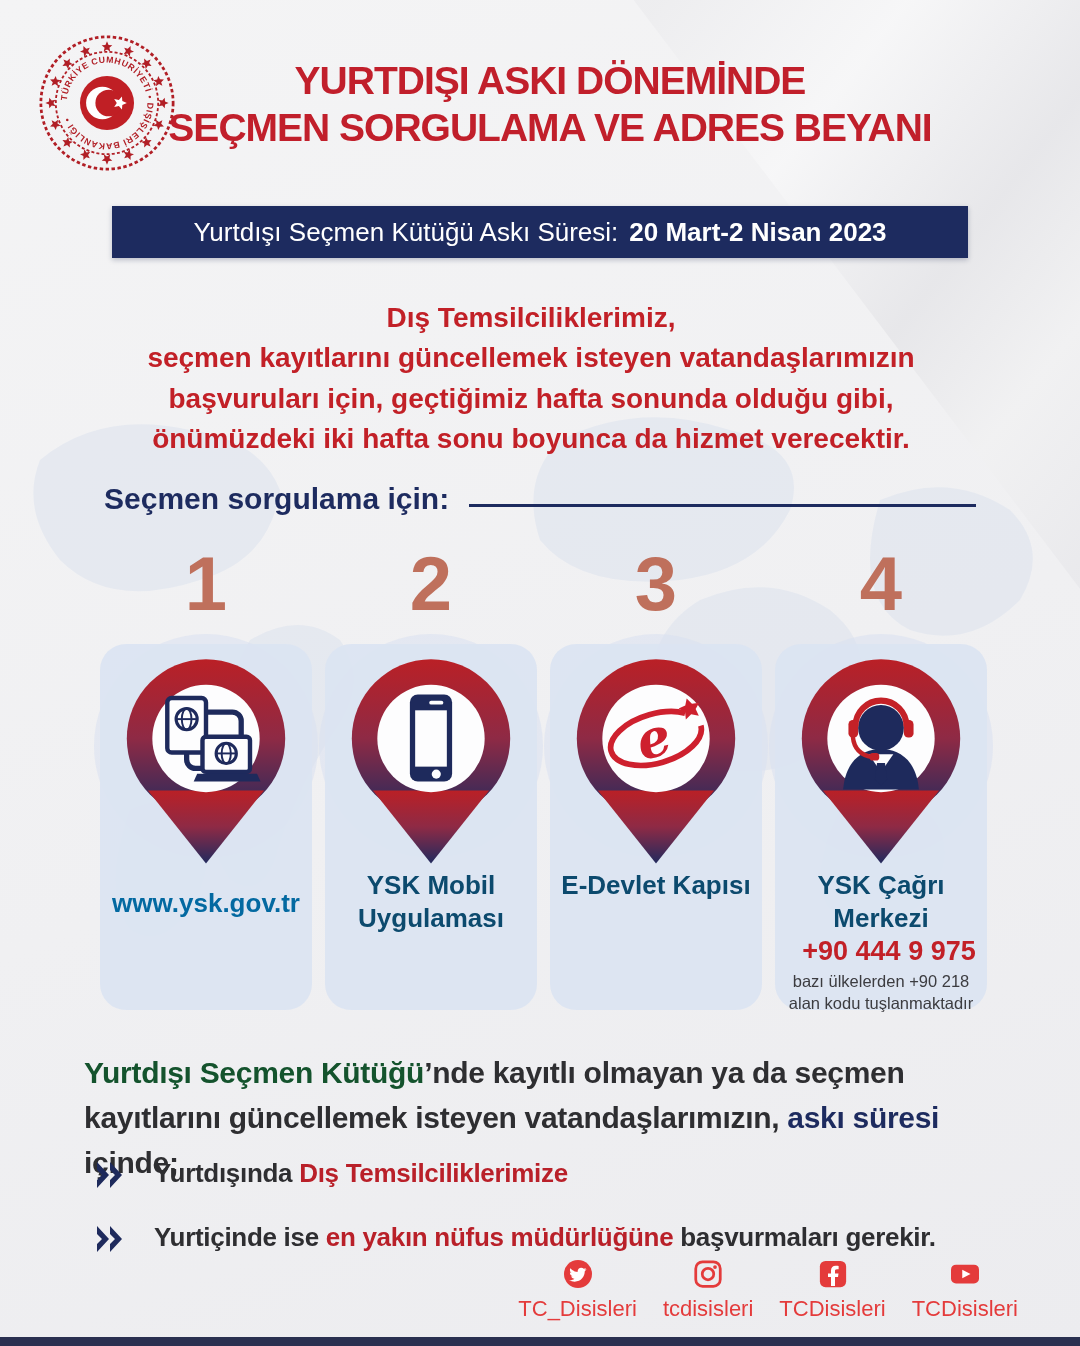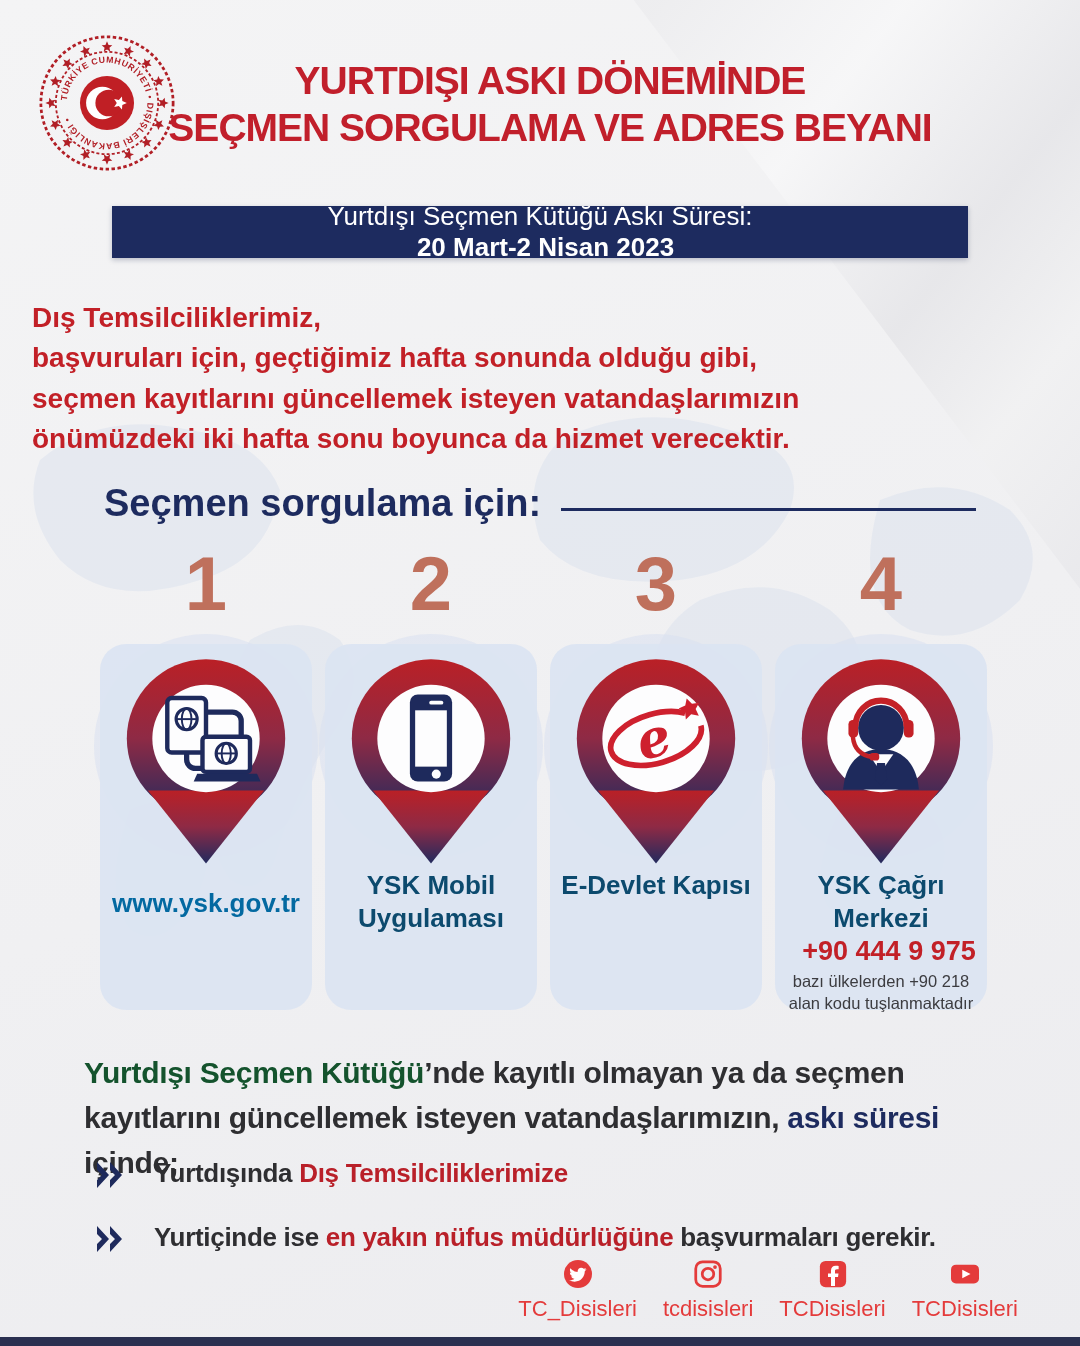--- a/index.html
+++ b/index.html
@@ -17,30 +17,30 @@
   }
   .worldmap { position:absolute; left:0; top:380px; width:1080px; height:700px; opacity:.55; }
   .emblem { position:absolute; left:38px; top:34px; width:138px; height:138px; }
   .title {
     position:absolute; left:90px; right:70px; top:58px; text-align:center;
     color:#c11f2b; font-weight:bold; font-size:39px; line-height:1.2; letter-spacing:-1px;
   }
   .banner {
     position:absolute; left:112px; right:112px; top:206px; height:52px;
     background:#1d2b5f; color:#ffffff; display:flex; align-items:center; justify-content:center;
-    font-size:26px; box-shadow:0 2px 5px rgba(20,30,70,.25);flex-direction:column;
+    font-size:26px; box-shadow:0 2px 5px rgba(20,30,70,.25);
   }
   .banner .dates { font-weight:bold; margin-left:11px; }
   .intro {
-    position:absolute; left:32px; right:50px; top:298px; 
+    position:absolute; left:32px; right:50px; top:298px; text-align:center;
     color:#c22027; font-weight:bold; font-size:28px; line-height:1.44;
   }
   .section-head {
     position:absolute; left:104px; right:104px; top:482px;
-    display:flex; align-items:center; color:#1d2b5f; font-size:38px; font-weight:bold;
+    display:flex; align-items:center; color:#1d2b5f; font-size:30px; font-weight:bold;
   }
   .section-head .rule { flex:1; height:3px; background:#1d2b5f; margin-left:20px; margin-top:12px; }
   .cols {
     position:absolute; left:100px; top:536px; width:887px;
     display:grid; grid-template-columns:repeat(4,212px); gap:13px;
   }
   .col { position:relative; }
   .num { text-align:center; font-size:76px; font-weight:bold; color:#bf705c; height:102px; line-height:96px; }
   .halo { position:absolute; top:98px; left:-6px; width:224px; height:224px; border-radius:50%; background:#d9e0f0; opacity:.55; }
   .panel {
@@ -126,22 +126,22 @@
   <div>SEÇMEN SORGULAMA VE ADRES BEYANI</div>
 </div>
 
 <div class="banner">
   <span>Yurtdışı Seçmen Kütüğü Askı Süresi:</span>
   <span class="dates">20 Mart-2 Nisan 2023</span>
 </div>
 
 <div class="intro">
   <div>Dış Temsilciliklerimiz,</div>
+  <div>seçmen kayıtlarını güncellemek isteyen vatandaşlarımızın</div>
   <div>başvuruları için, geçtiğimiz hafta sonunda olduğu gibi,</div>
-  <div>seçmen kayıtlarını güncellemek isteyen vatandaşlarımızın</div>
   <div>önümüzdeki iki hafta sonu boyunca da hizmet verecektir.</div>
 </div>
 
 <div class="section-head">
   <span>Seçmen sorgulama için:</span>
   <span class="rule"></span>
 </div>
 
 <div class="cols">
 

